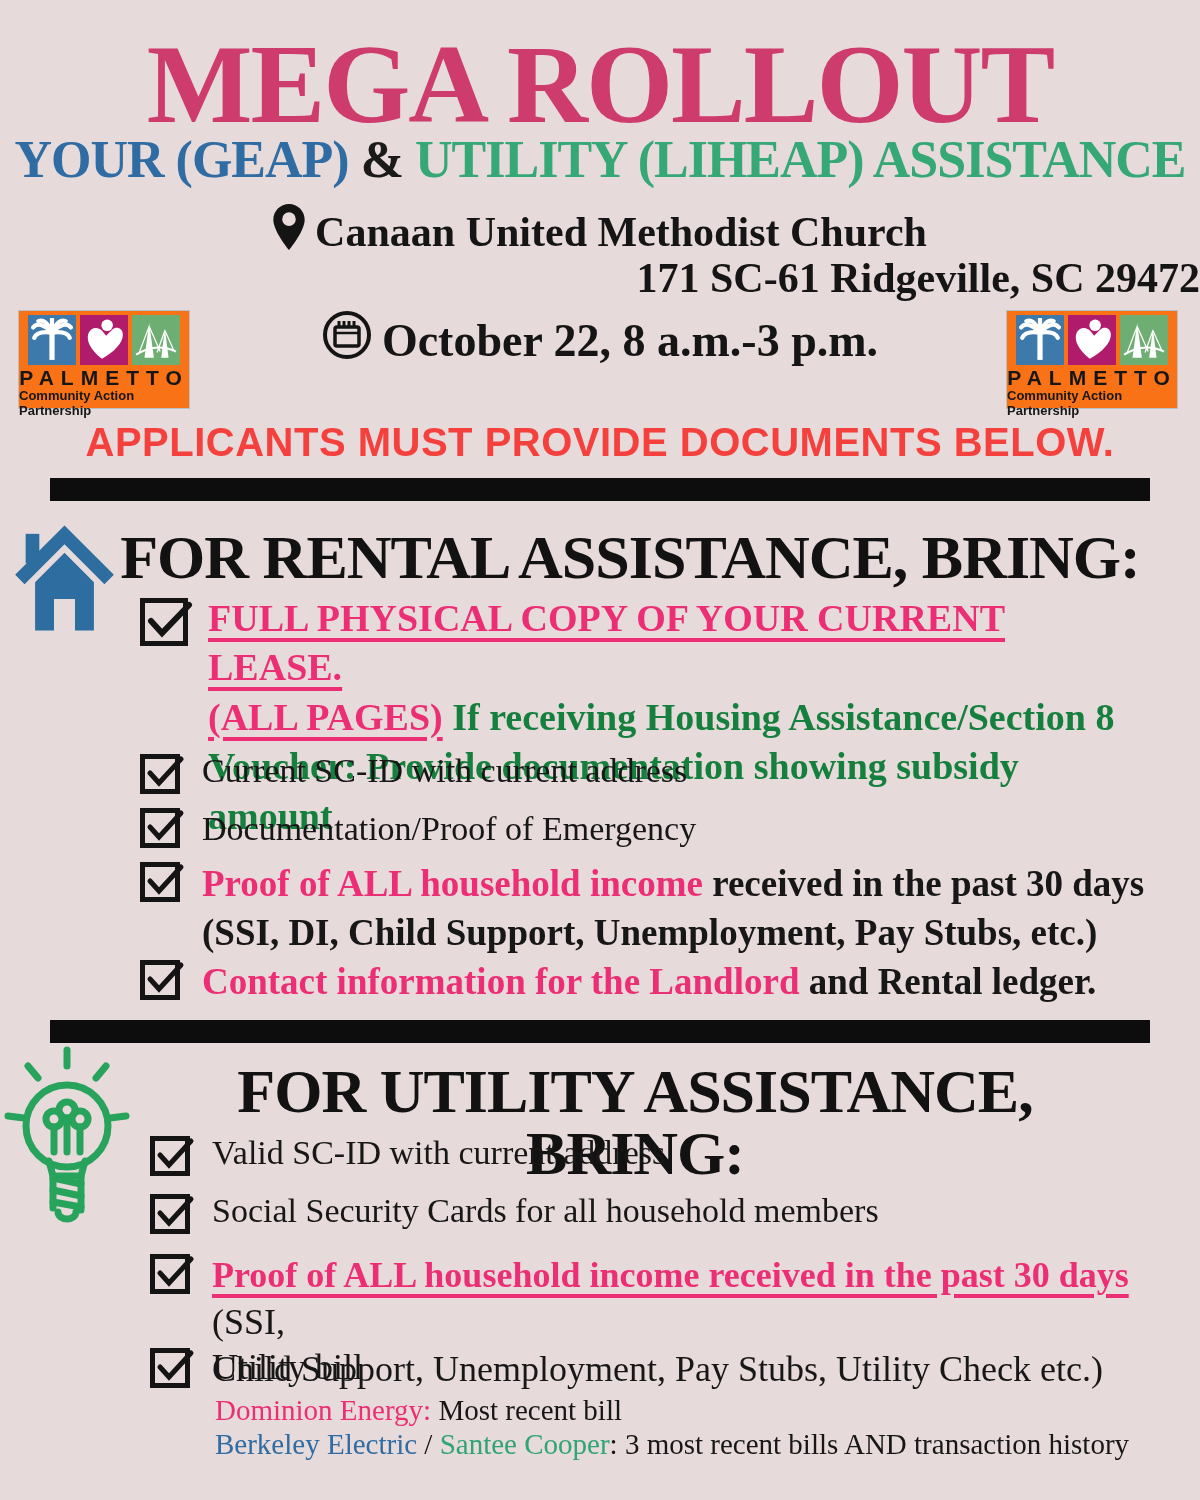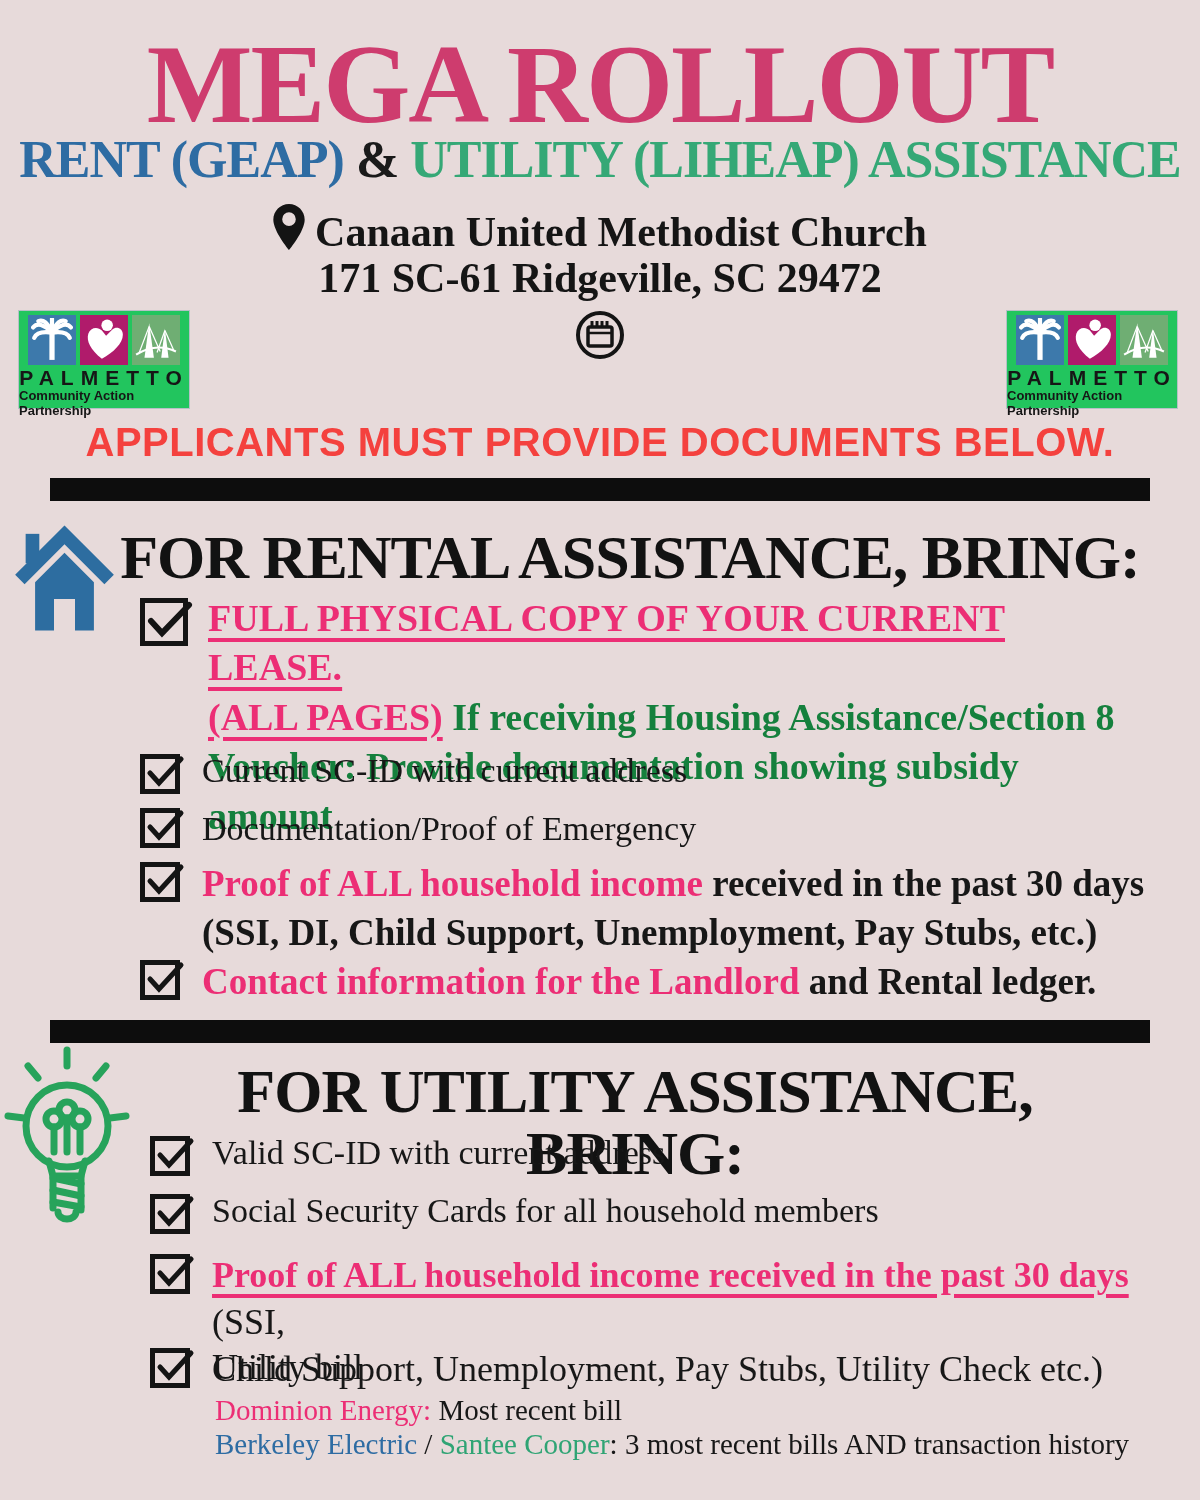--- a/index.html
+++ b/index.html
@@ -12,25 +12,25 @@
 
   
   .title{top:28px;font-size:112px;line-height:1.0;font-weight:bold;color:#ce3c6e;letter-spacing:-2px;}
   .subtitle{top:134px;font-size:52px;line-height:1.0;font-weight:bold;letter-spacing:-1px;}
   .sub-blue{color:#2e6ca3;}
   .sub-amp{color:#1a1a1a;}
   .sub-green{color:#35a876;}
 
   .evrow{display:flex;align-items:center;justify-content:center;gap:10px;left:0;width:1200px;}
   .venue{top:204px;font-size:42px;font-weight:bold;}
-  .address{top:254px;font-size:42px;font-weight:bold;}
+  .address{top:254px;font-size:42px;font-weight:bold;text-align:right;}
   .datetime{top:310px;font-size:46px;font-weight:bold;}
 
   
-  .logo-card{width:170px;height:97px;background:#22c55e;border:1px solid #b6c0c6;
+  .logo-card{width:170px;height:97px;background:#f97316;border:1px solid #b6c0c6;
     display:flex;flex-direction:column;align-items:center;font-family:"Liberation Sans", sans-serif;}
   .logo-left{top:310px;left:18px;}
   .logo-right{top:310px;left:1006px;}
   .logo-squares{display:flex;gap:4px;margin-top:4px;}
   .logo-sq{width:48px;height:50px;display:flex;align-items:center;justify-content:center;}
   .sq-tree{background:#3d79ab;}
   .sq-heart{background:#b01b6b;}
   .sq-bridge{background:#6fae73;}
   .logo-name{font-size:21px;font-weight:bold;letter-spacing:7px;margin-top:1px;color:#161616;}
   .logo-tag{font-size:13px;font-weight:bold;margin-top:-2px;color:#161616;letter-spacing:0px;}
@@ -85,21 +85,21 @@
   .house-icon{top:518px;left:12px;}
   .bulb-icon{top:1044px;left:4px;}
 </style>
 </head>
 <body>
 
 <div class="poster">
 
   <div class="abs centerline title">MEGA ROLLOUT</div>
   <div class="abs centerline subtitle">
-    <span class="sub-blue">RENT (GEAP)</span>
+    <span class="sub-blue">YOUR (GEAP)</span>
     <span class="sub-amp">&amp;</span>
     <span class="sub-green">UTILITY (LIHEAP) ASSISTANCE</span>
   </div>
 
   <div class="abs evrow venue">
     <span>
       <svg width="32" height="46" viewBox="0 0 30 44">
           <path fill="#141414" d="M15,0C6.7,0 0,6.7 0,15 c0,11 15,29 15,29 s15,-18 15,-29 C30,6.7 23.3,0 15,0 z M15,21 a6.5,6.5 0 1 1 0,-13 a6.5,6.5 0 0 1 0,13 z"></path>
         </svg>
     </span>
@@ -111,20 +111,21 @@
       <svg width="50" height="50" viewBox="0 0 50 50" fill="none" stroke="#141414">
         <circle cx="25" cy="25" r="22" stroke-width="4"></circle>
         <rect x="13" y="17" width="24" height="19" rx="2" stroke-width="3.5"></rect>
         <line x1="13" y1="23" x2="37" y2="23" stroke-width="2.5"></line>
         <line x1="17" y1="11" x2="17" y2="17" stroke-width="3"></line>
         <line x1="22" y1="11" x2="22" y2="17" stroke-width="3"></line>
         <line x1="27" y1="11" x2="27" y2="17" stroke-width="3"></line>
         <line x1="32" y1="11" x2="32" y2="17" stroke-width="3"></line>
       </svg>
     </span>
+    <span>October 22, 8 a.m.-3 p.m.</span>
   </div>
 
   <div class="abs logo-card logo-left">
     <div class="logo-squares">
       <div class="logo-sq sq-tree">
         <svg width="42" height="44" viewBox="0 0 40 42" fill="none" stroke="#fff" stroke-linecap="round">
           <rect x="17.5" y="14" width="5" height="26" fill="#fff" stroke="none"></rect>
           <path d="M20,14 Q8,2 2,9" stroke-width="4"></path>
           <path d="M20,14 Q14,0 7,3" stroke-width="4"></path>
           <path d="M20,14 Q20,-2 20,1" stroke-width="4"></path>

